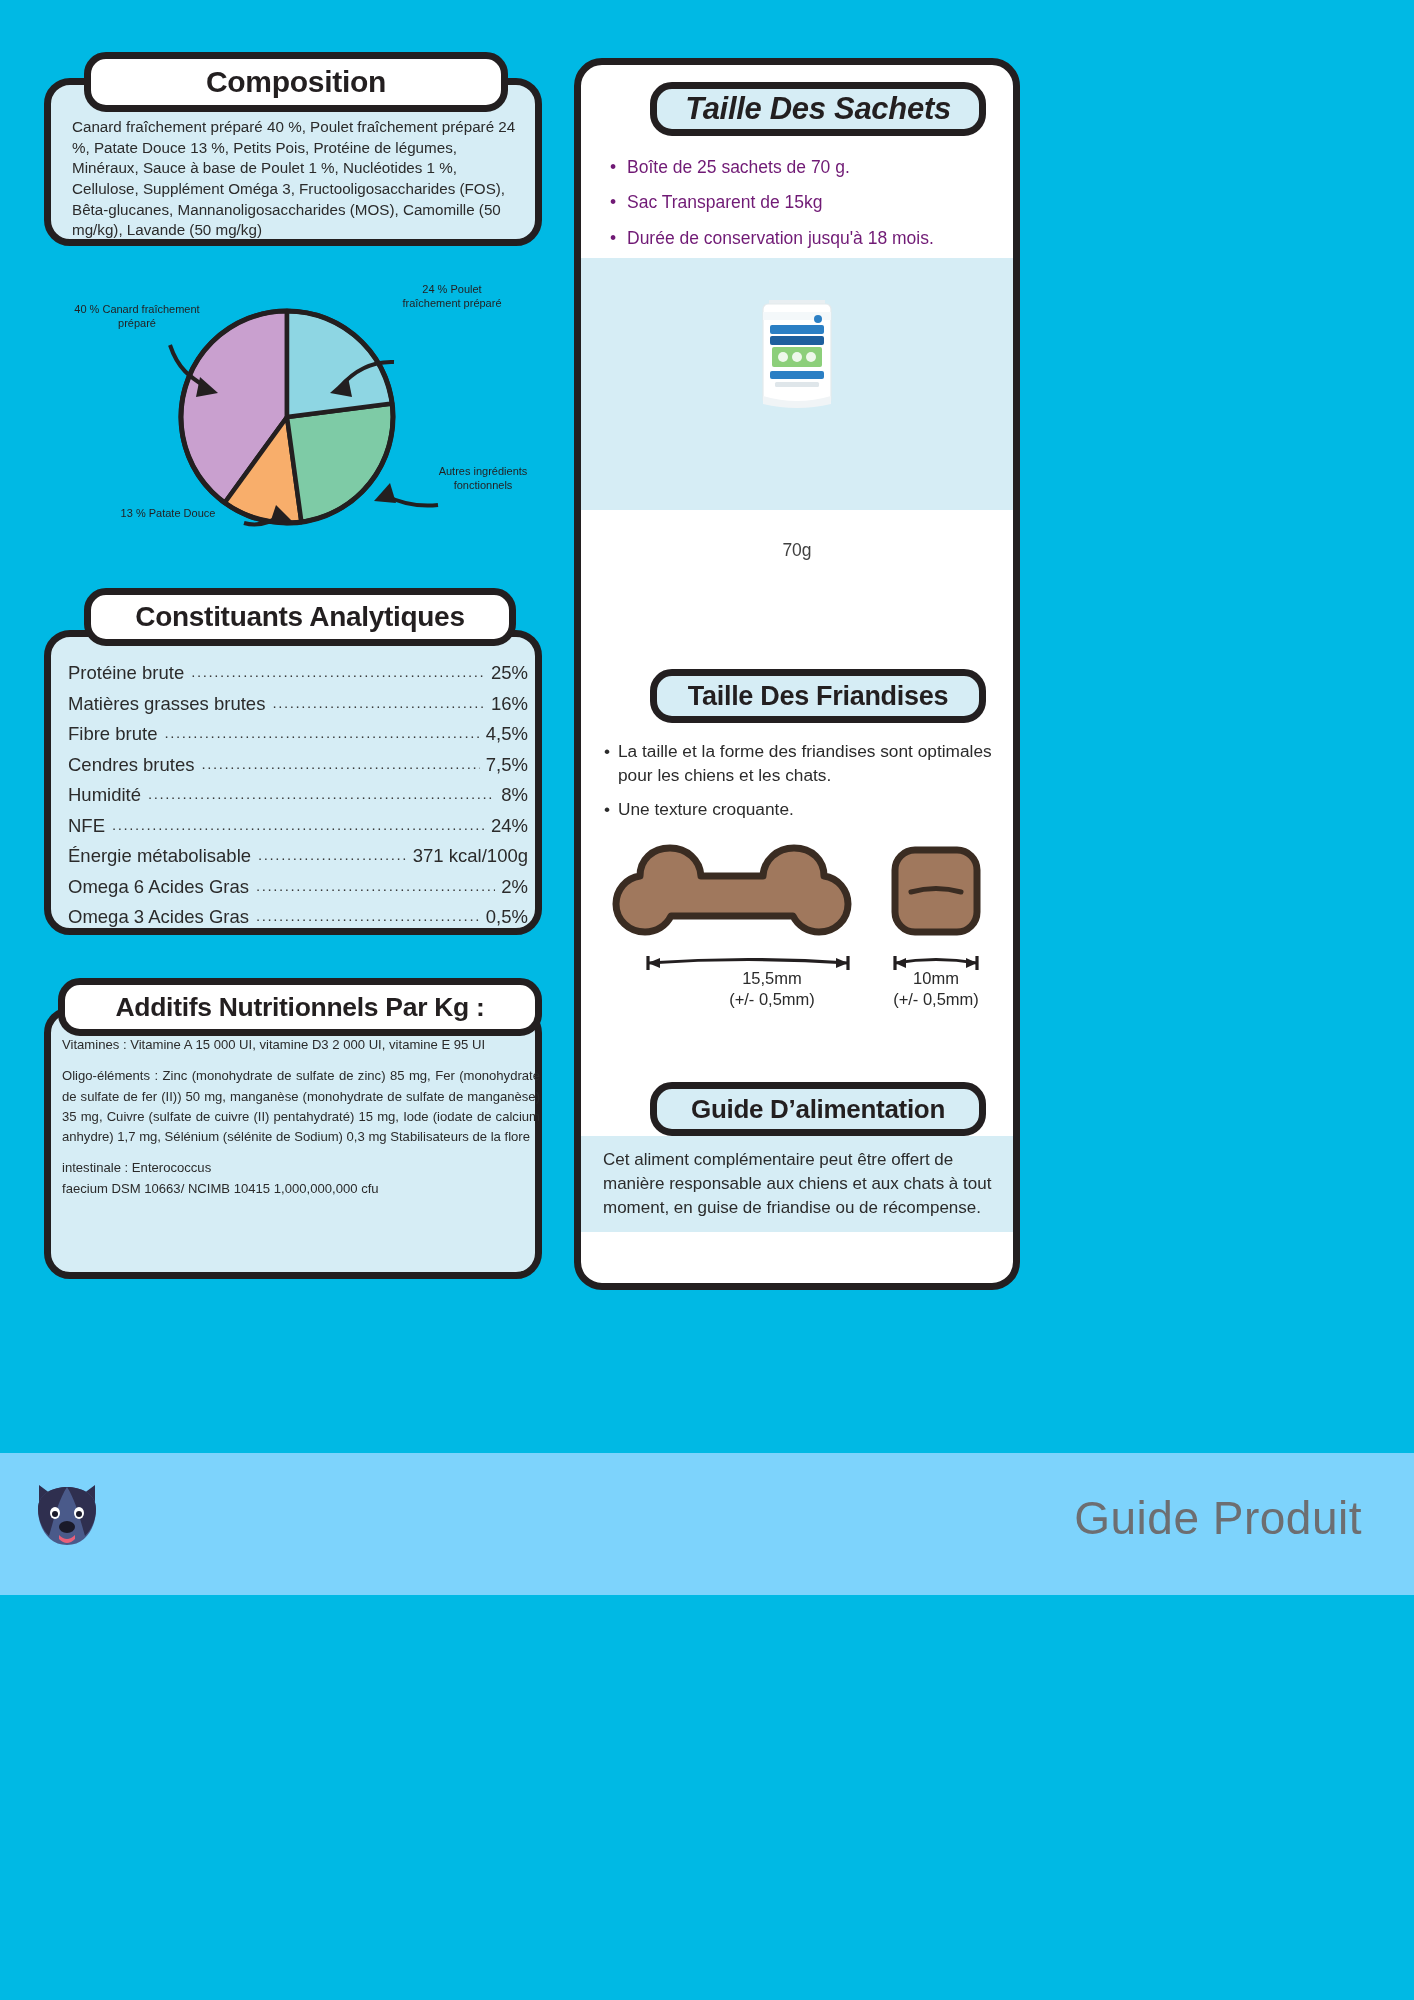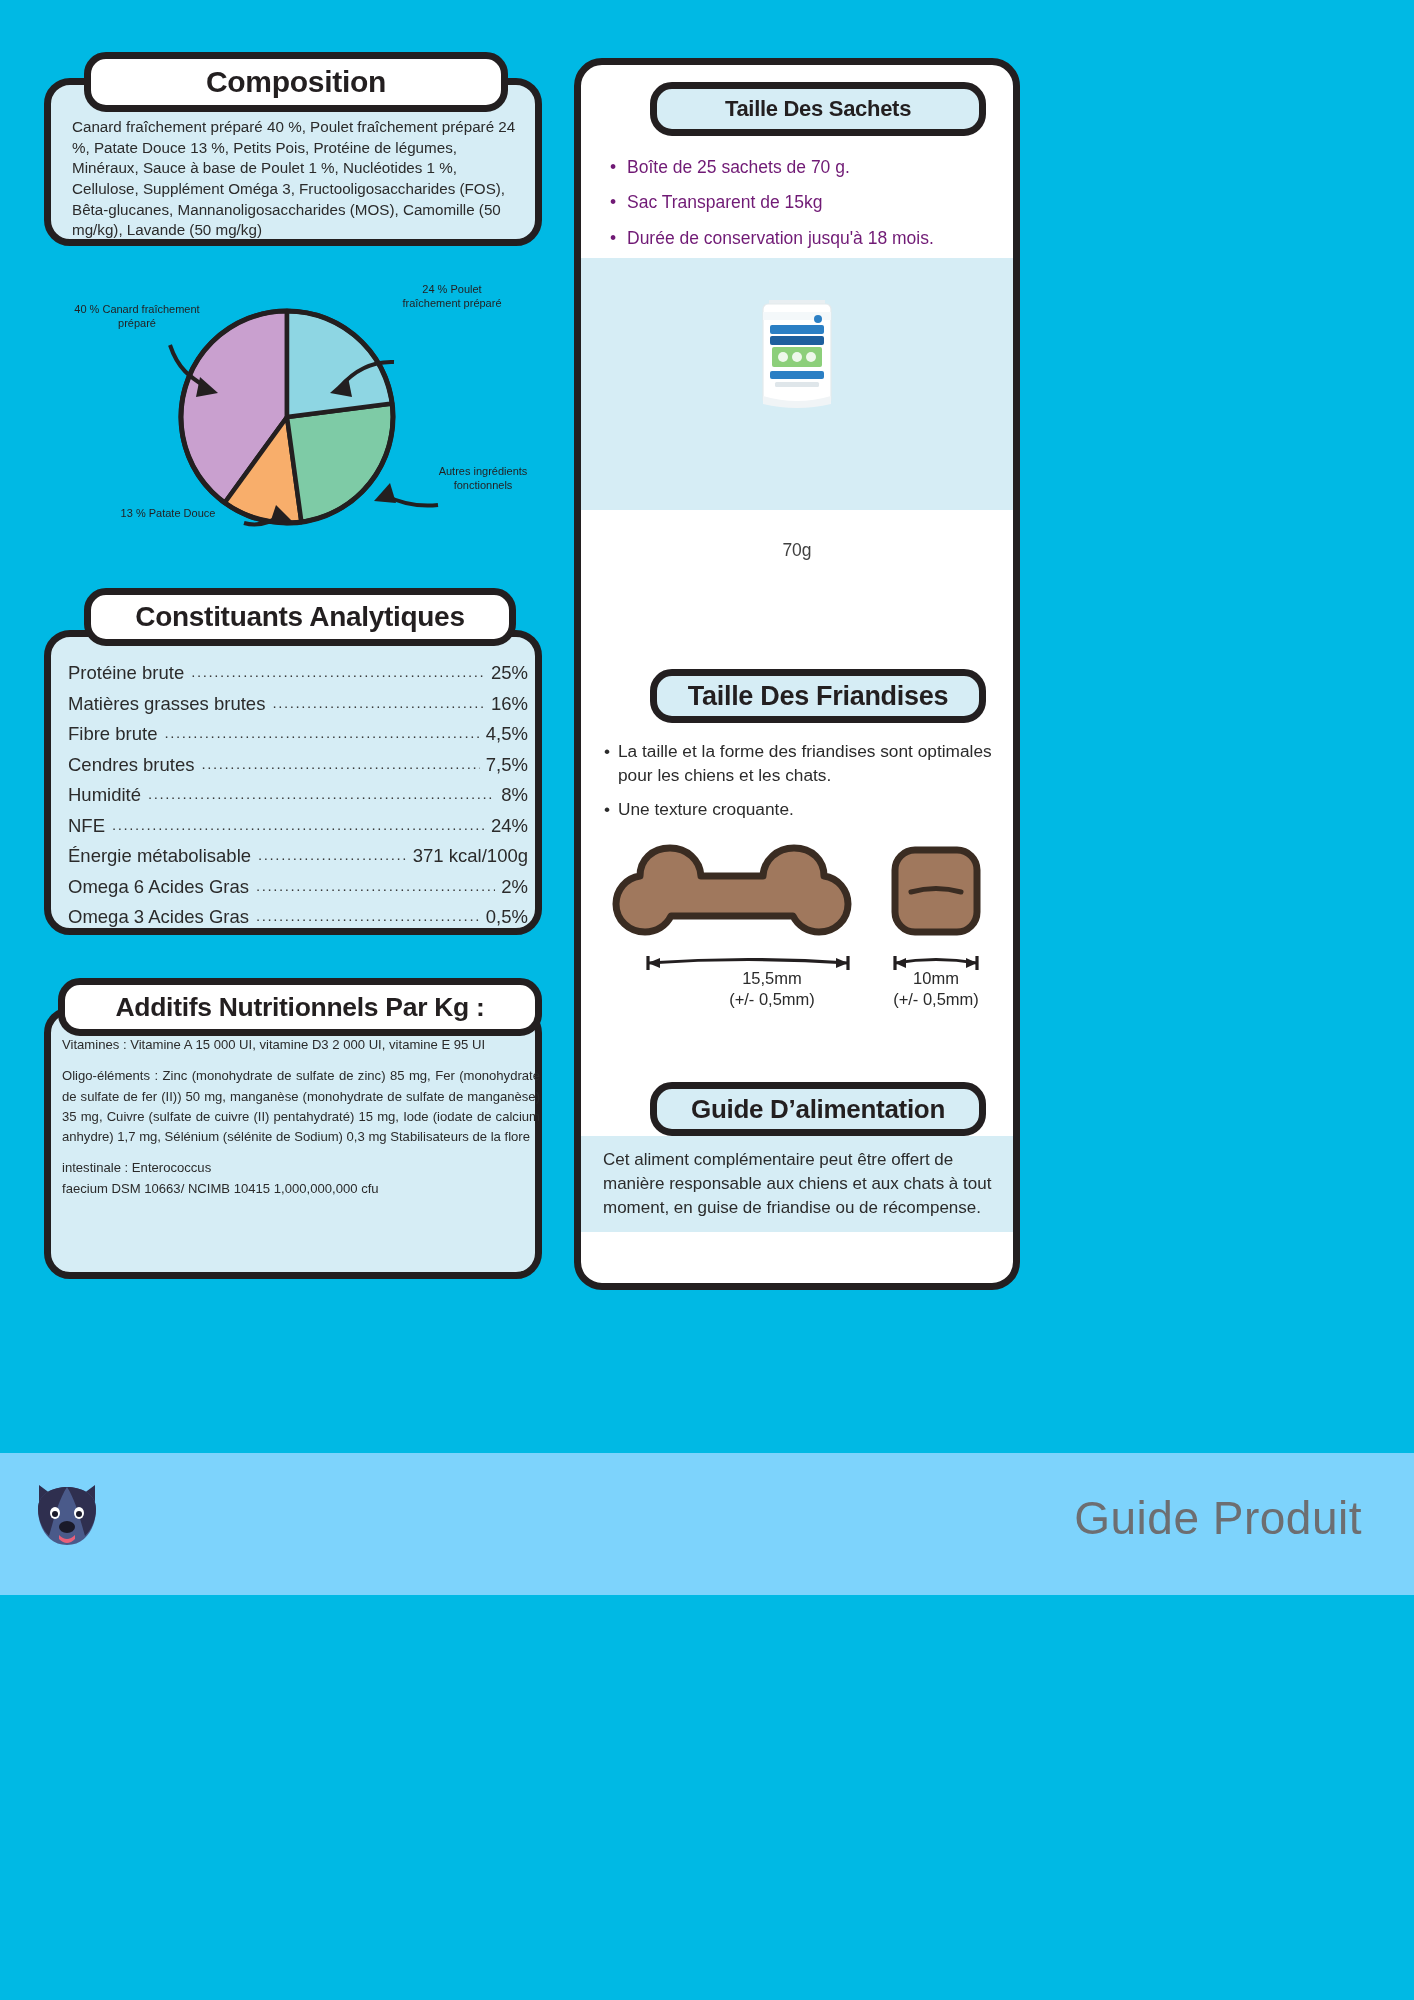--- a/index.html
+++ b/index.html
@@ -88,21 +88,21 @@
     position: absolute; left: 62px; top: 1035px; width: 478px;
     font-size: 13.1px; line-height: 1.55; color: #2b2b2b;
   }
   #additives-text p { margin-bottom: 11px; text-align: justify; }
   #additives-text p.last { text-align: left; }
 
   
   #right-card { left: 574px; top: 58px; width: 446px; height: 1232px; }
 
   #sachets-pill { left: 650px; top: 82px; width: 336px; height: 54px; }
-  #sachets-pill span { font-size: 22px; }
+  #sachets-pill span { font-size: 31px; font-style: italic; }
   #sachets-list {
     position: absolute; left: 610px; top: 155px; width: 400px;
     font-size: 17.5px; line-height: 1.45; color: #701a75;
   }
   #sachets-list li { list-style: none; margin-bottom: 10px; padding-left: 17px; position: relative; }
   #sachets-list li:before { content: "•"; position: absolute; left: 0; }
 
   #product-band {
     position: absolute; left: 581px; top: 258px; width: 432px; height: 252px;
     background: #d6edf5;

